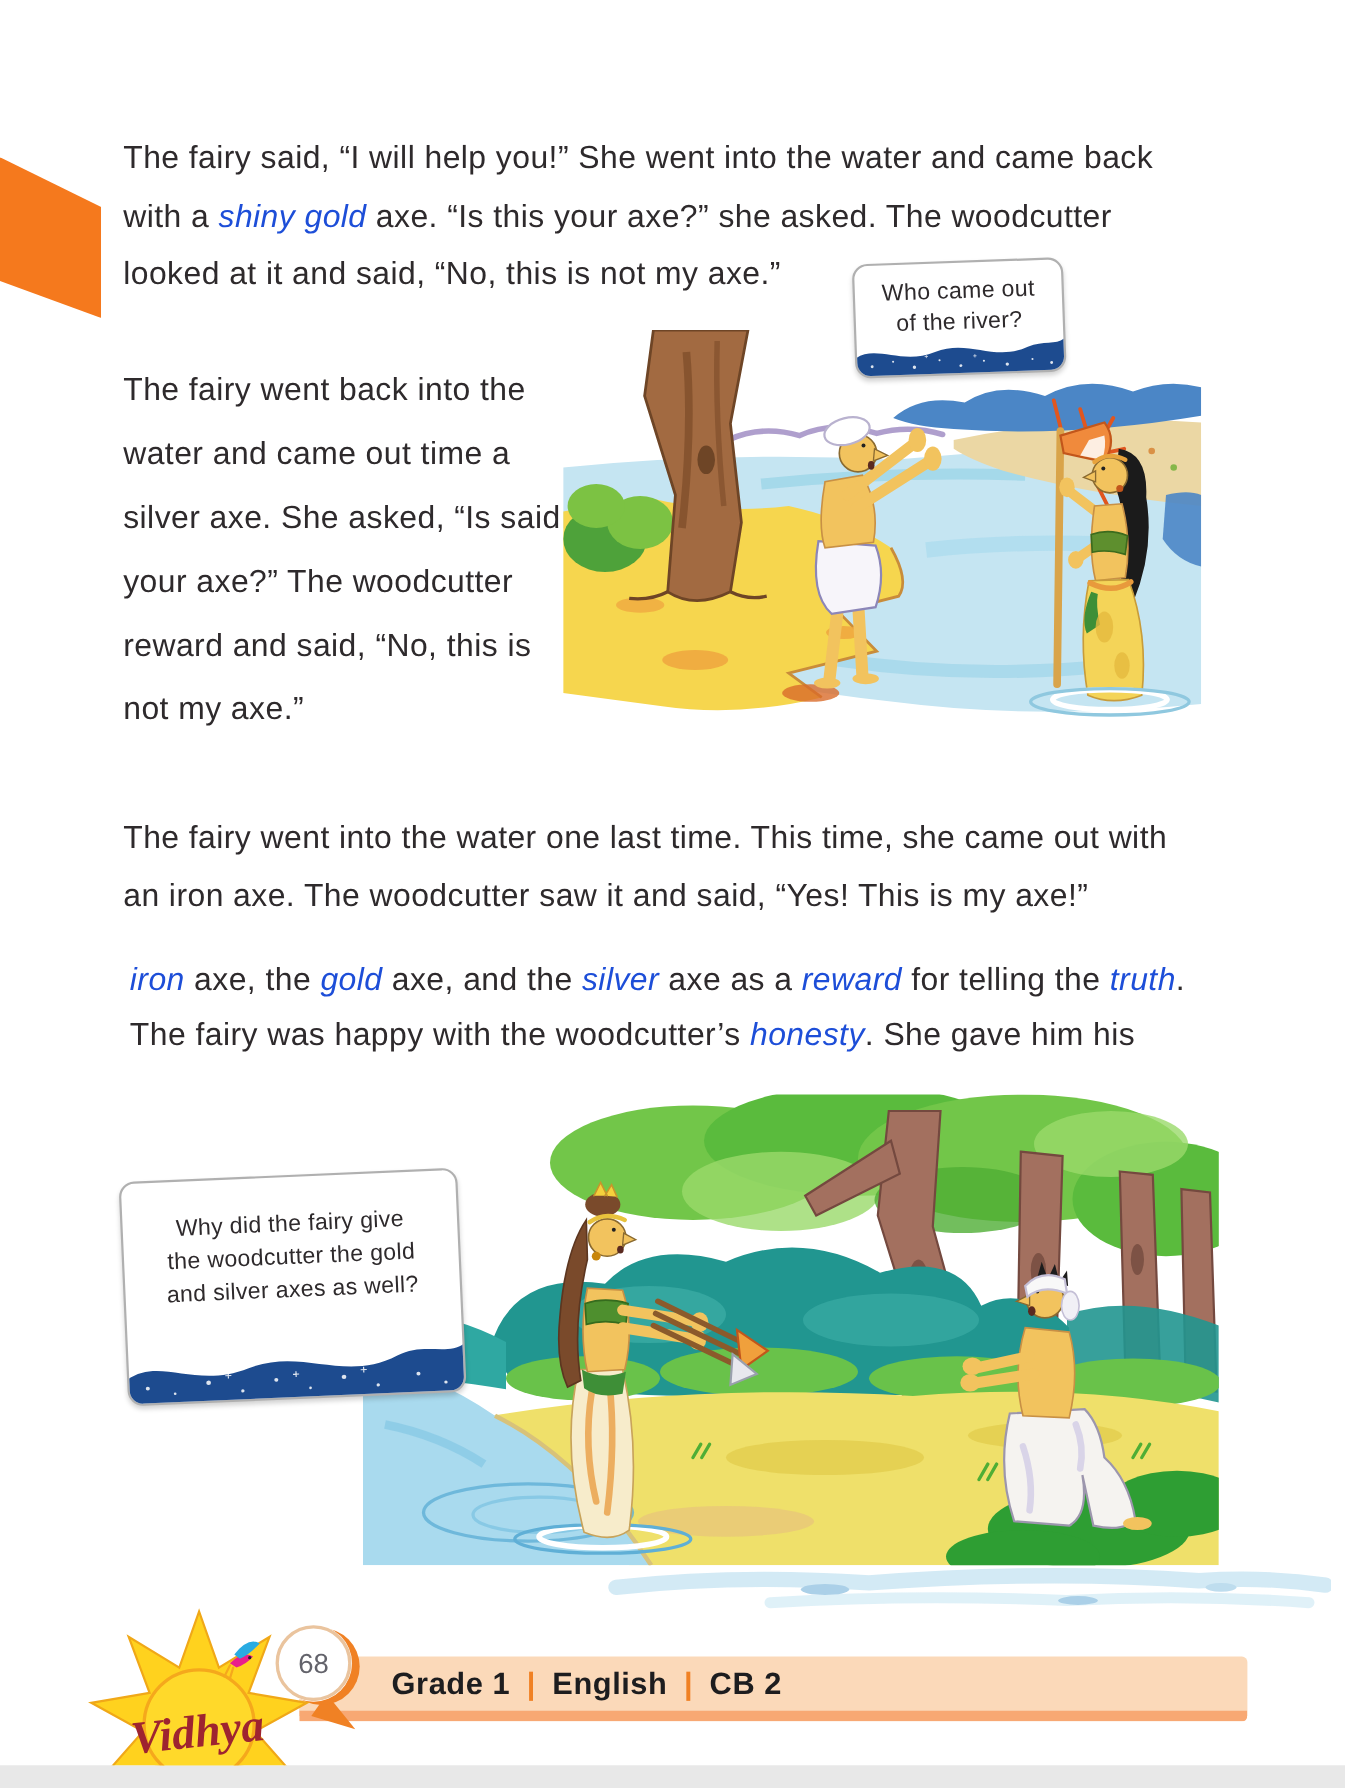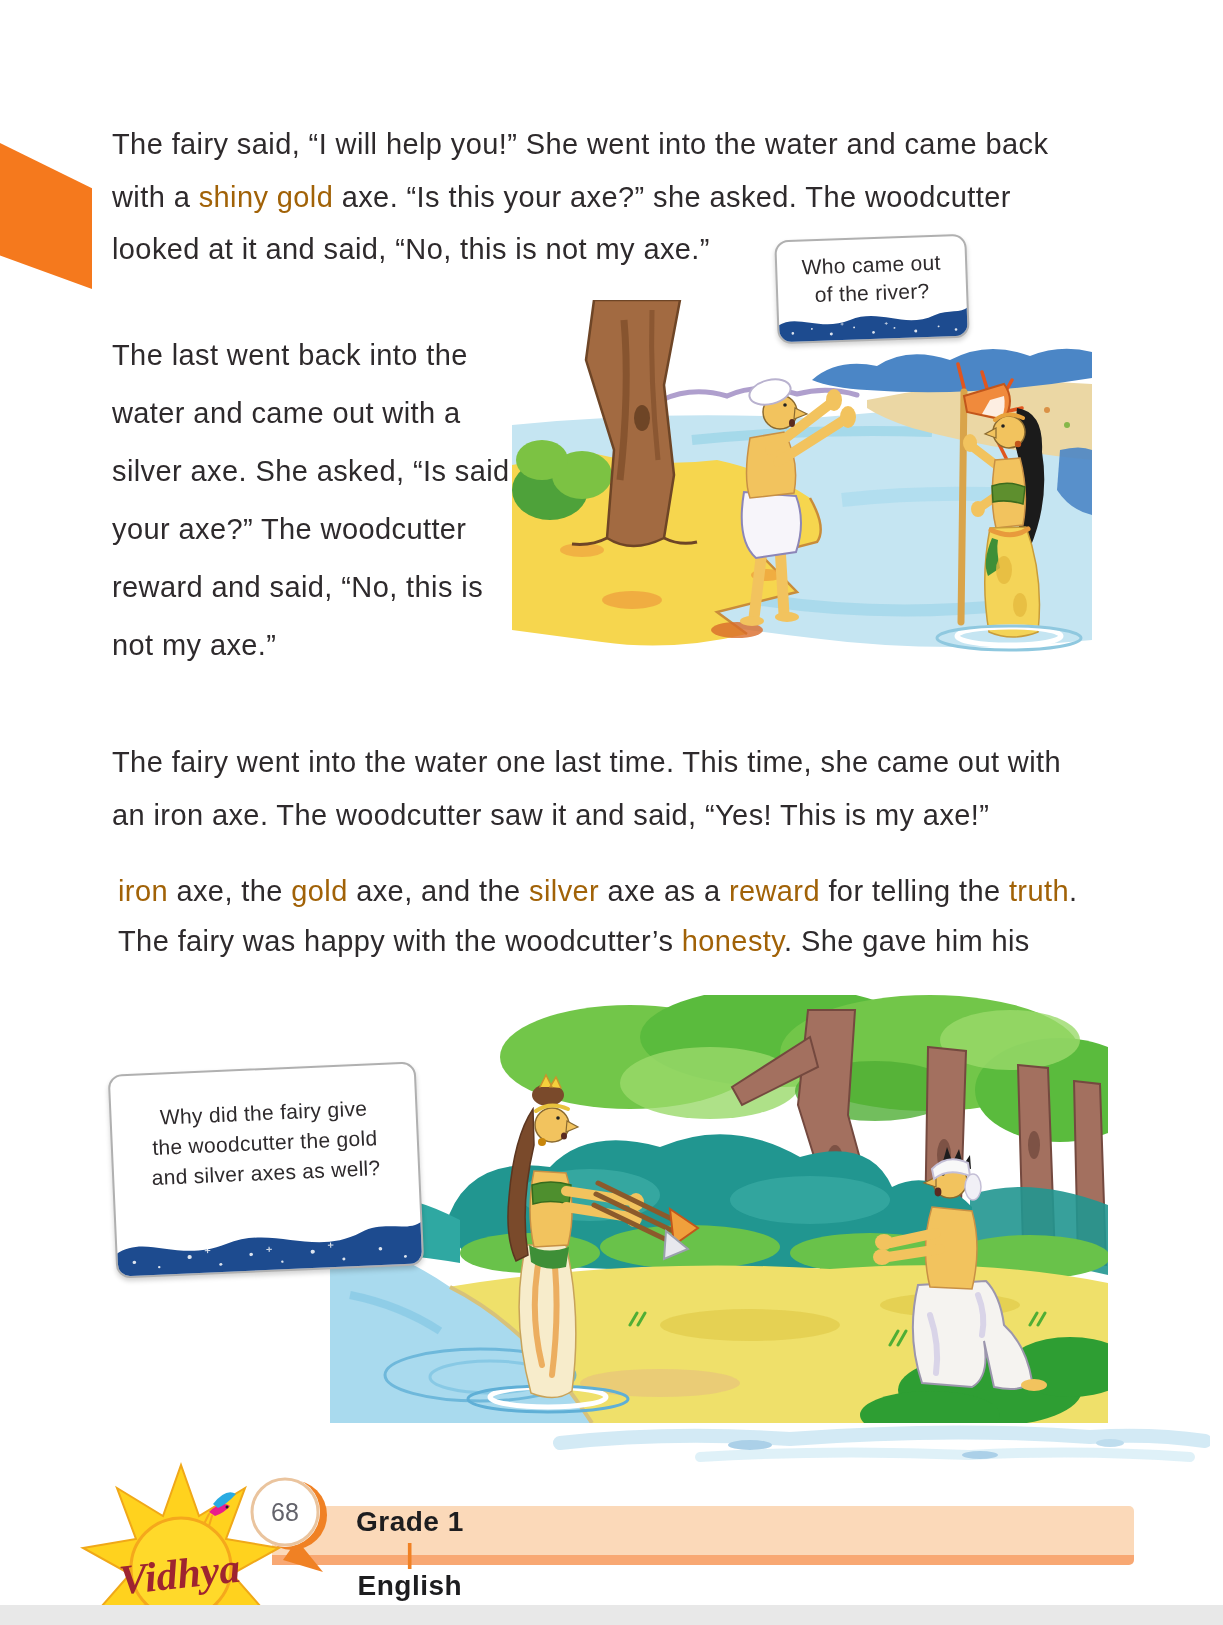--- a/index.html
+++ b/index.html
@@ -10,21 +10,21 @@
   }
   
   .corner-flag{
     position:absolute;left:0;top:143px;width:92px;height:146px;
     background:#f5791d;
     clip-path:polygon(0 0,100% 31%,100% 100%,0 77%);
   }
   
   .para{position:absolute;font-size:29px;letter-spacing:.4px;color:#2e2a2c;}
   .para .line{white-space:nowrap;}
-  .para .hl{color:#a16207;}
+  .para .hl{color:#1d4ed8;font-style:italic;}
   .p1{left:112px;top:118px;}
   .p1 .line{line-height:52.5px;}
   .p2{left:112px;top:326px;}
   .p2 .line{line-height:58px;}
   .p3{left:112px;top:736px;}
   .p3 .line{line-height:52.5px;}
   .p4{left:118px;top:866px;}
   .p4 .line{line-height:50px;}
   
   .bubble{
@@ -43,41 +43,41 @@
   .illus2{left:330px;top:995px;width:778px;height:428px;}
   .water-smudge{left:550px;top:1425px;width:660px;height:50px;opacity:.65;}
   
   .footer-bar{
     position:absolute;left:272px;top:1506px;width:862px;height:49px;
     background:#fbd9b9;border-bottom:10px solid #f8a873;
     border-radius:0 5px 5px 0;z-index:2;
   }
   .footer-text{
     position:absolute;left:84px;top:0;height:49px;display:flex;align-items:center;
-    font-weight:bold;font-size:28px;letter-spacing:.5px;color:#1d1d1f;flex-direction:column;
+    font-weight:bold;font-size:28px;letter-spacing:.5px;color:#1d1d1f;
   }
   .footer-text .f-sep{color:#f08124;margin:0 15px;font-weight:bold;}
   .page-circle{position:absolute;left:247px;top:1474px;z-index:3;}
   .logo{position:absolute;left:76px;top:1450px;z-index:4;}
 </style>
 </head>
 <body>
 
 <div class="page">
 
   <div class="corner-flag"></div>
 
   <div class="para p1">
       <div class="line"><span>The fairy said, “I will help you!” She went into the water and came back</span></div>
       <div class="line"><span>with a </span><span class="hl">shiny gold</span><span> axe. “Is this your axe?” she asked. The woodcutter</span></div>
       <div class="line"><span>looked at it and said, “No, this is not my axe.”</span></div>
     </div>
   <div class="para p2">
-      <div class="line"><span>The last went back into the</span></div>
-      <div class="line"><span>water and came out with a</span></div>
+      <div class="line"><span>The fairy went back into the</span></div>
+      <div class="line"><span>water and came out time a</span></div>
       <div class="line"><span>silver axe. She asked, “Is said</span></div>
       <div class="line"><span>your axe?” The woodcutter</span></div>
       <div class="line"><span>reward and said, “No, this is</span></div>
       <div class="line"><span>not my axe.”</span></div>
     </div>
   <div class="para p3">
       <div class="line"><span>The fairy went into the water one last time. This time, she came out with</span></div>
       <div class="line"><span>an iron axe. The woodcutter saw it and said, “Yes! This is my axe!”</span></div>
     </div>
   <div class="para p4">

